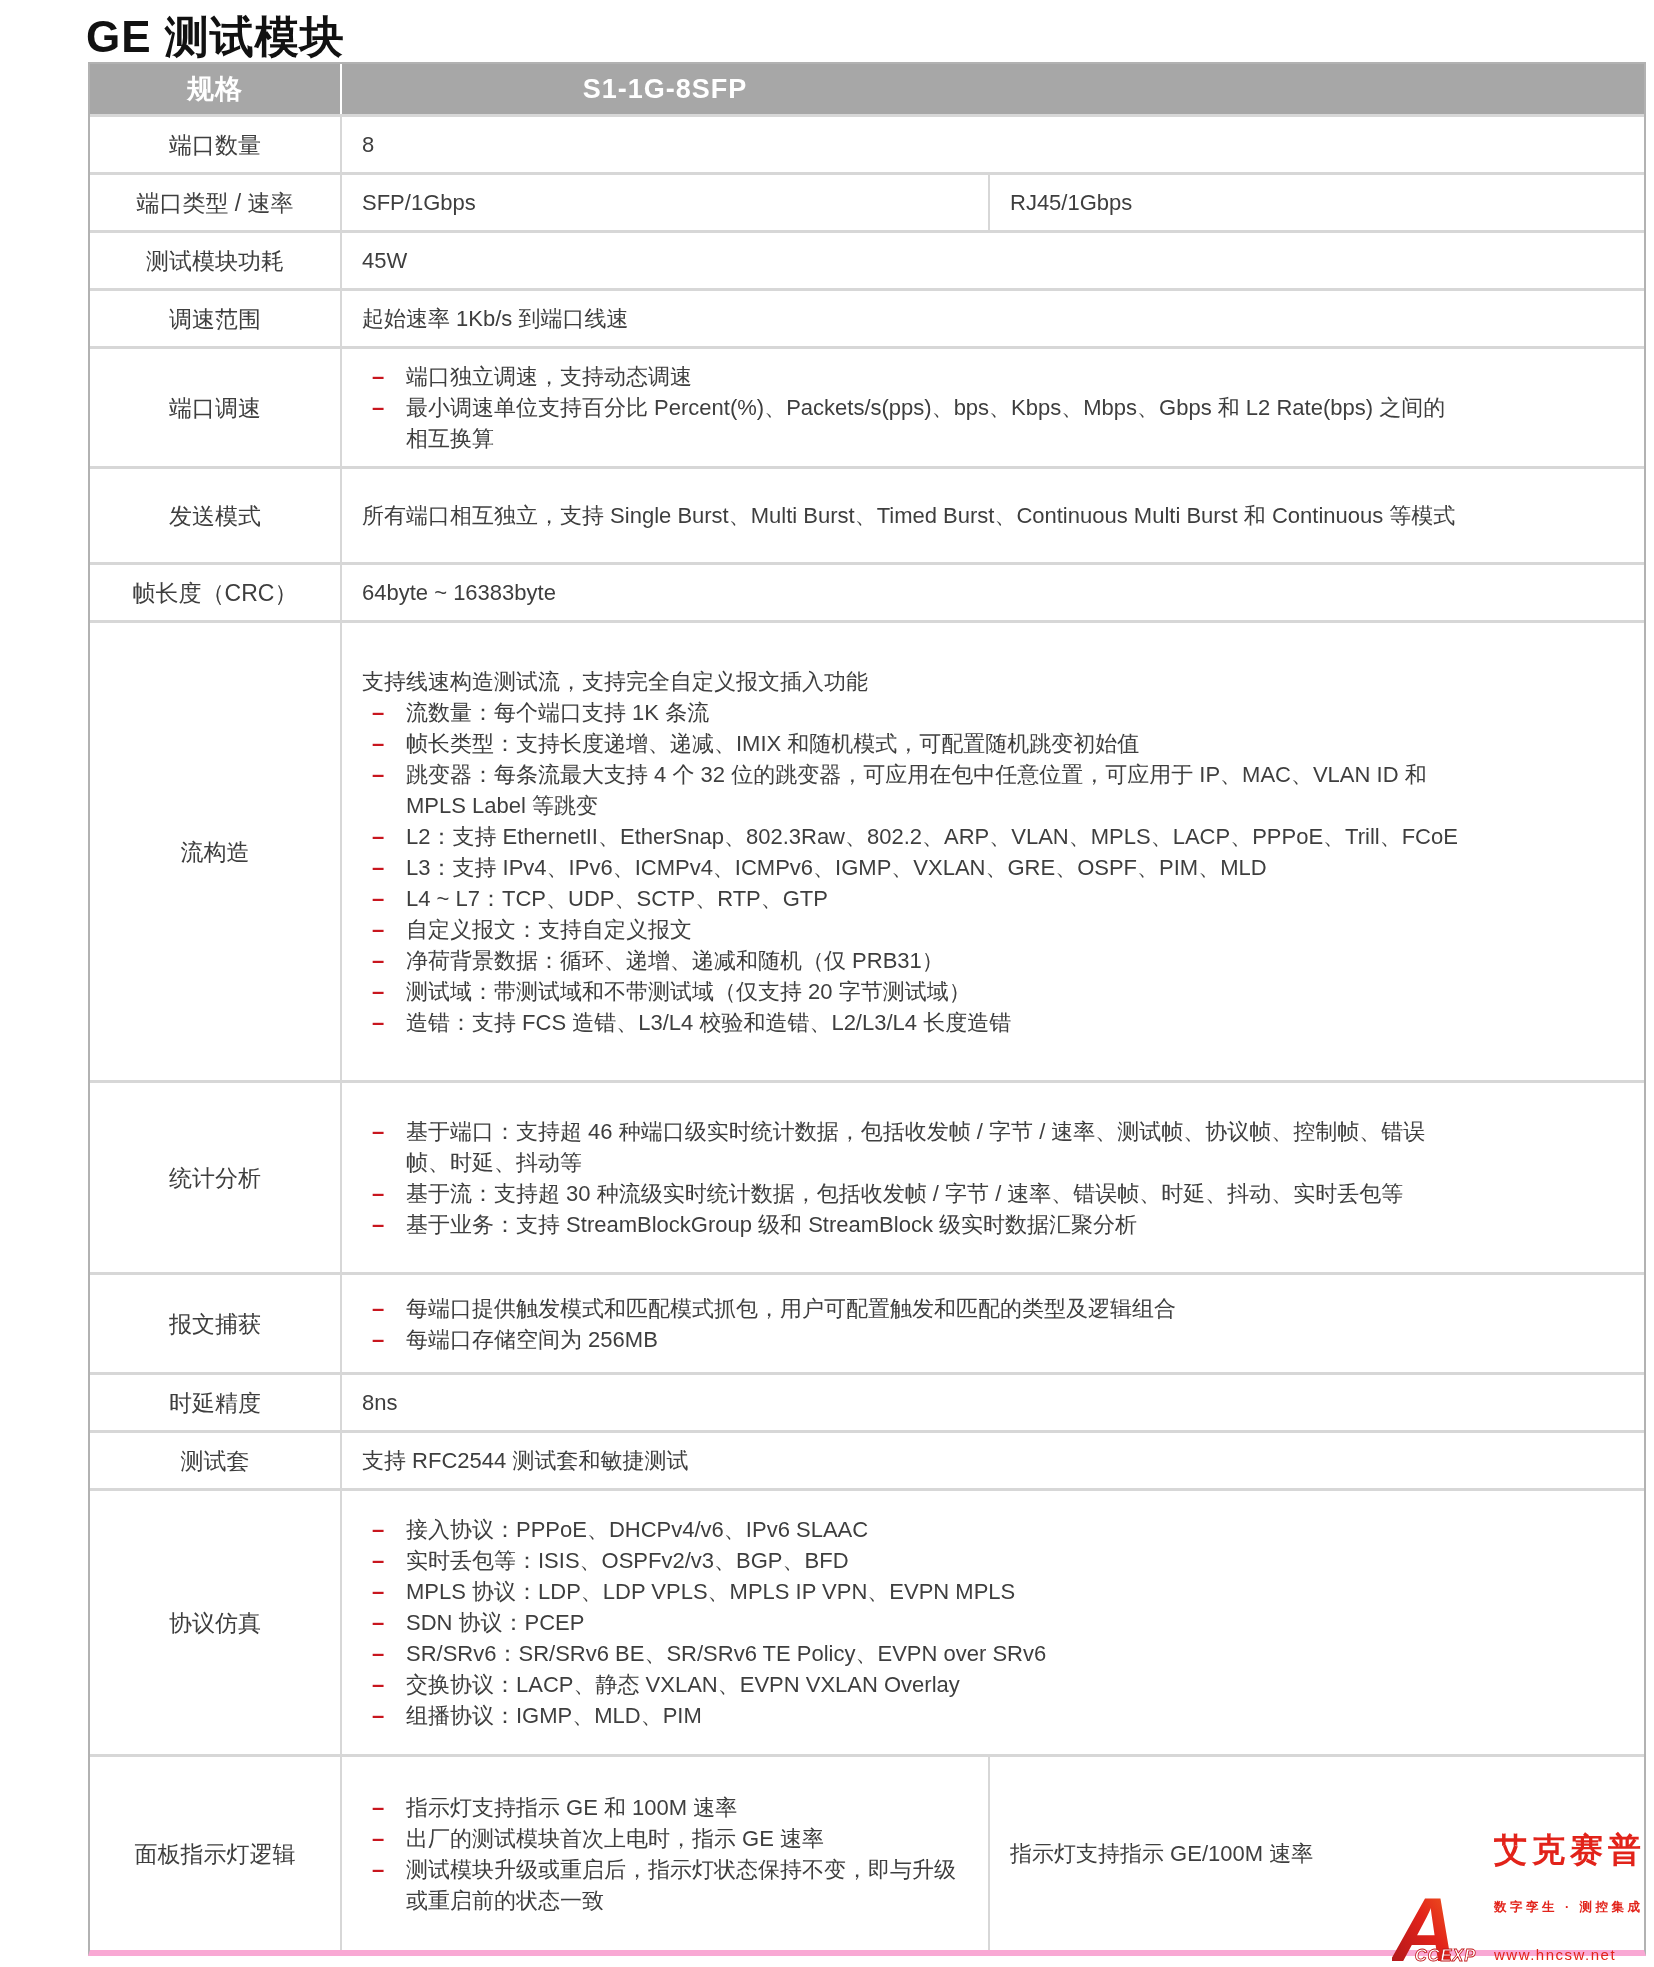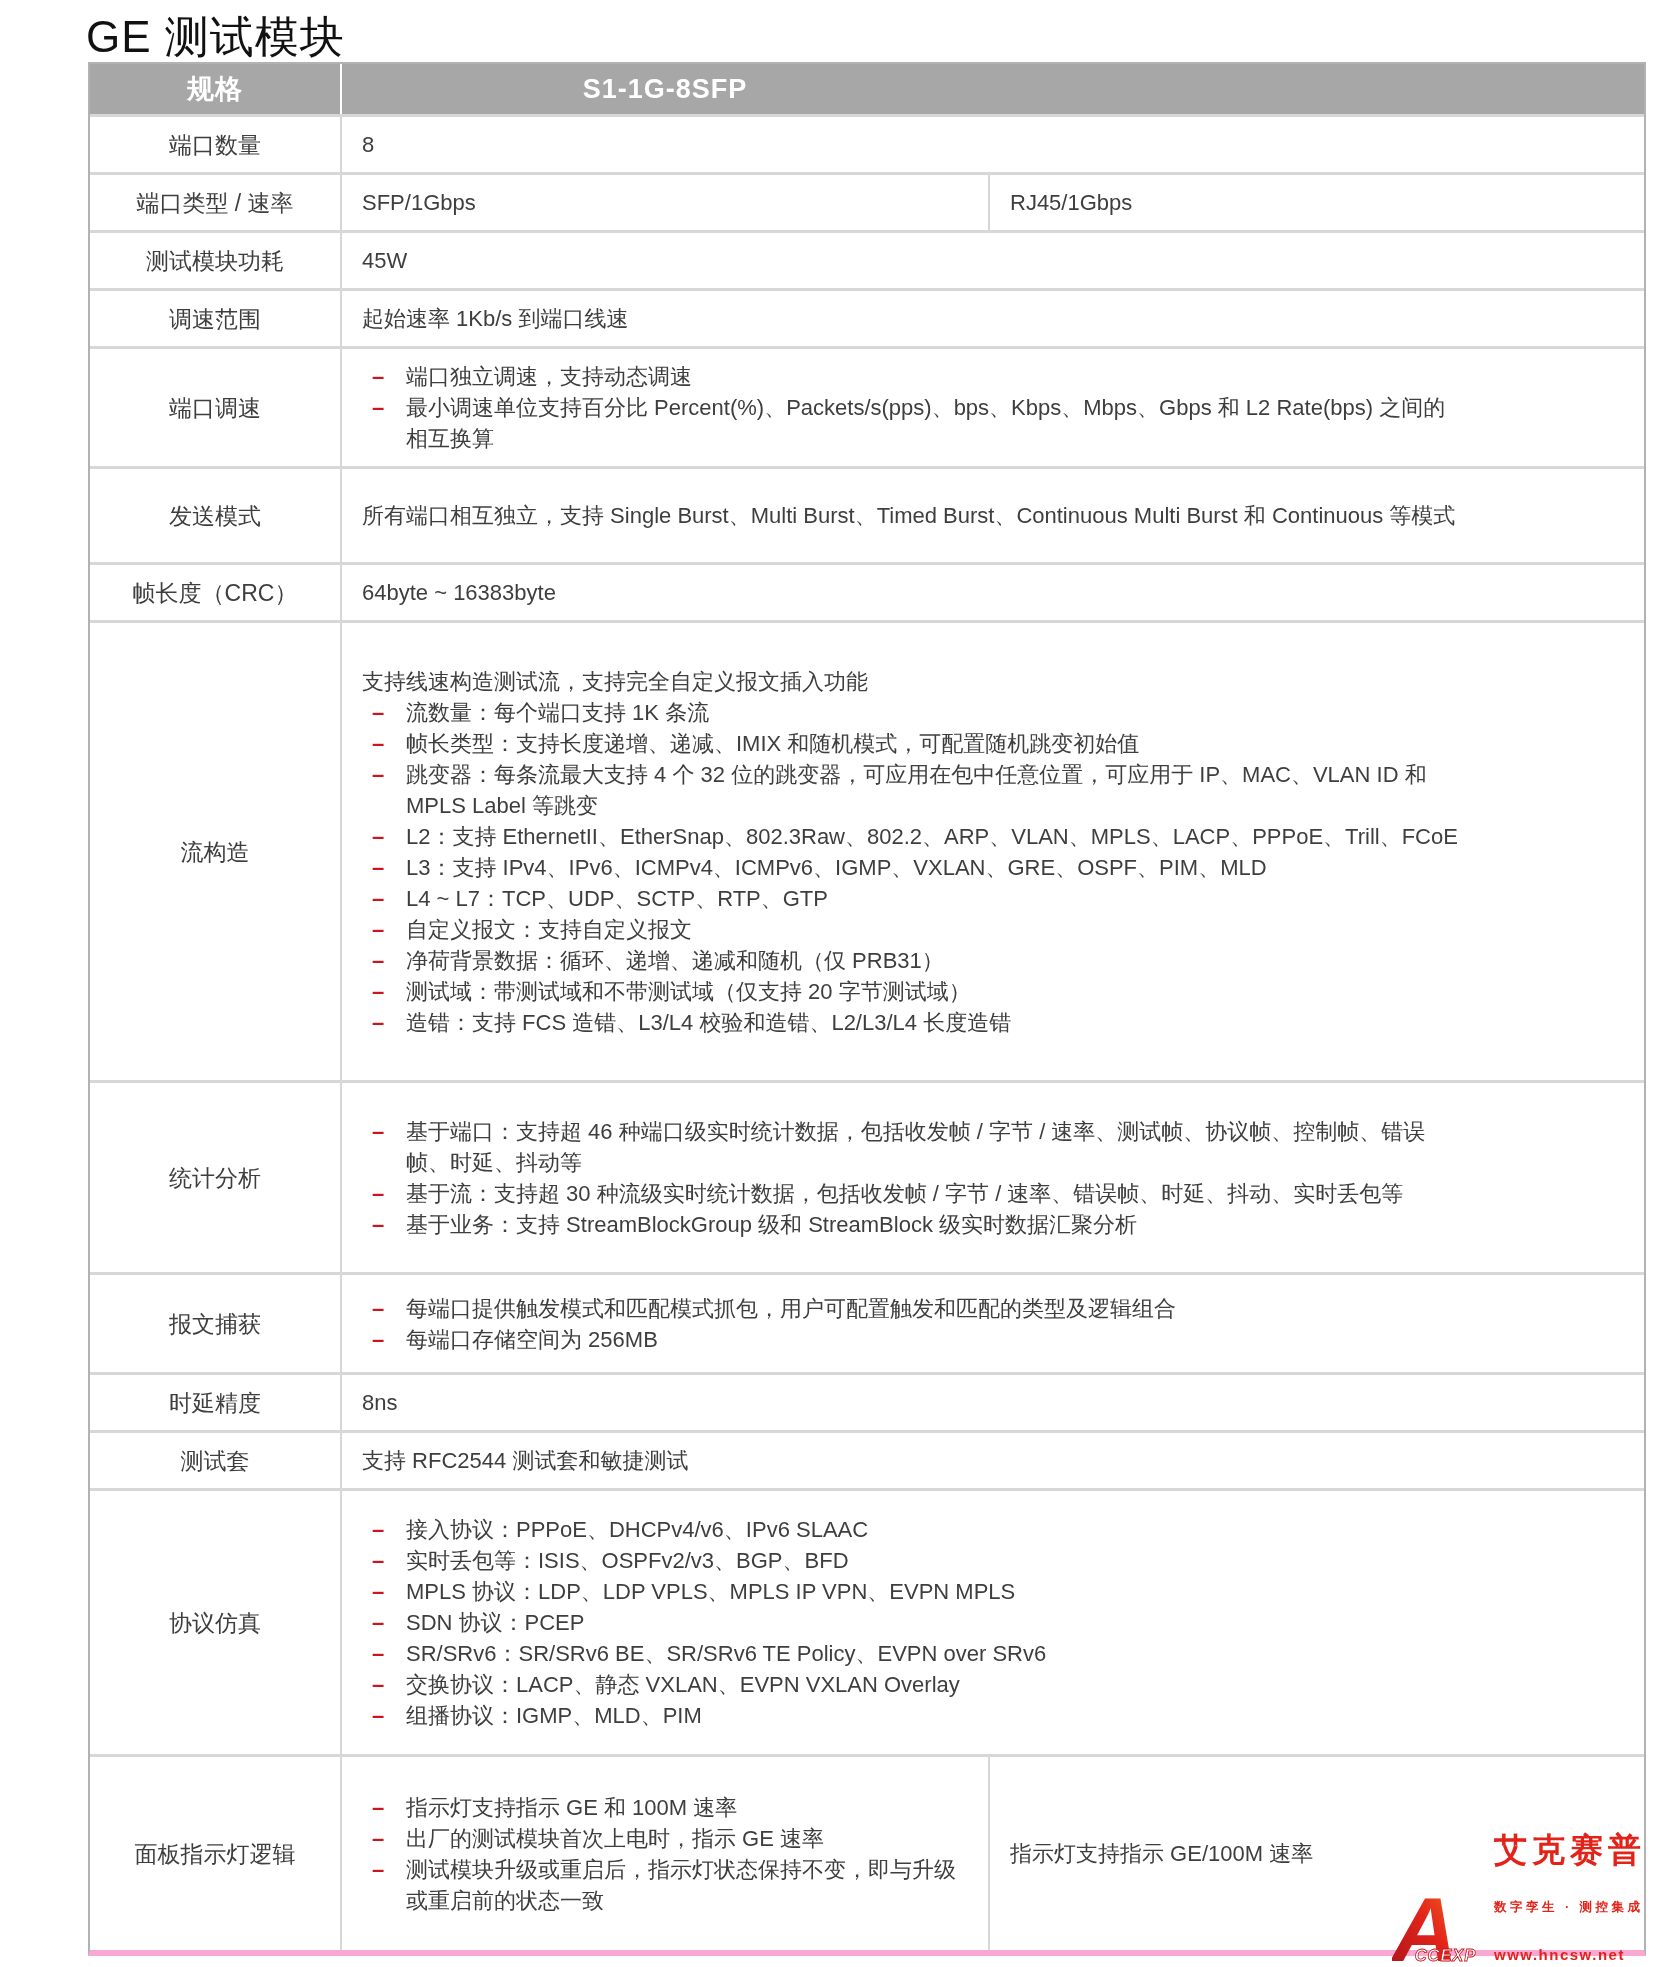--- a/index.html
+++ b/index.html
@@ -11,21 +11,21 @@
     --brand:#e2231a;
   }
   *{box-sizing:border-box;margin:0;padding:0;}
   html,body{background:#ffffff;}
   body{
     width:1654px;height:1967px;position:relative;overflow:hidden;
     font-family:"Liberation Sans","DejaVu Sans",sans-serif;color:var(--txt);
   }
   .page-title{
     position:absolute;left:86px;top:8px;
-    font-size:44px;font-weight:400;color:#111;letter-spacing:1px;
+    font-size:44px;font-weight:700;color:#111;letter-spacing:1px;
   }
   .spec-table{
     position:absolute;left:88px;top:62px;width:1558px;
     border:2px solid var(--outer);
     border-bottom:6px solid #f9a8d4;
     background:#4d7c0f;
   }
   .header-row{
     display:flex;height:50px;background:var(--header-bg);
     color:#fff;font-weight:bold;font-size:27px;letter-spacing:1px;
@@ -53,21 +53,21 @@
   .bullet-line .dash{flex:0 0 34px;color:var(--dash);font-weight:bold;}
   .bullet-line .btext{flex:1;}
   
   .logo{
     position:absolute;right:8px;bottom:2px;display:flex;align-items:flex-end;
     gap:6px;z-index:5;background:transparent;
   }
   .logo-text{display:flex;flex-direction:column;align-items:flex-start;padding-bottom:2px;gap:28px;}
   .logo-brand{font-size:33px;font-weight:900;color:var(--brand);letter-spacing:5px;line-height:1;}
   .logo-tagline{font-size:12.5px;font-weight:700;color:var(--brand);letter-spacing:3.5px;margin-top:5px;white-space:nowrap;}
-  .logo-url{font-size:15px;font-weight:700;color:var(--brand);letter-spacing:1.5px;margin-top:2px;}
+  .logo-url{font-size:15px;font-weight:400;color:var(--brand);letter-spacing:1.5px;margin-top:2px;}
 </style>
 </head>
 <body>
 
 <h1 class="page-title">GE 测试模块</h1>
 
 <div class="spec-table">
   <div class="header-row">
     <div class="hcell h-spec">规格</div>
     <div class="hcell h-m1">S1-1G-8SFP</div>

